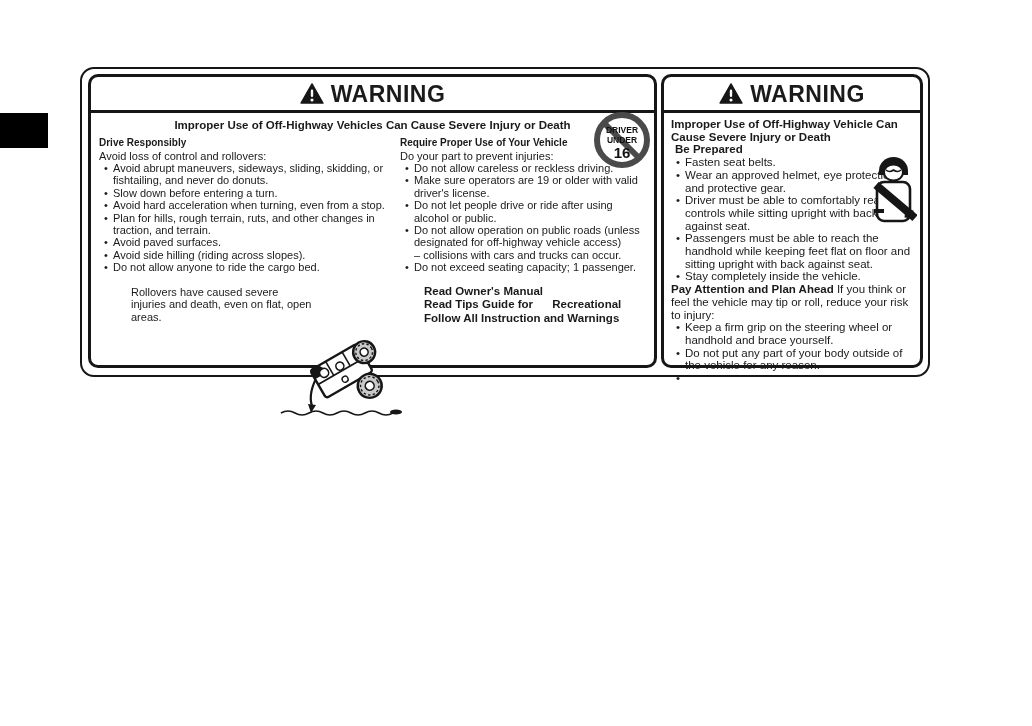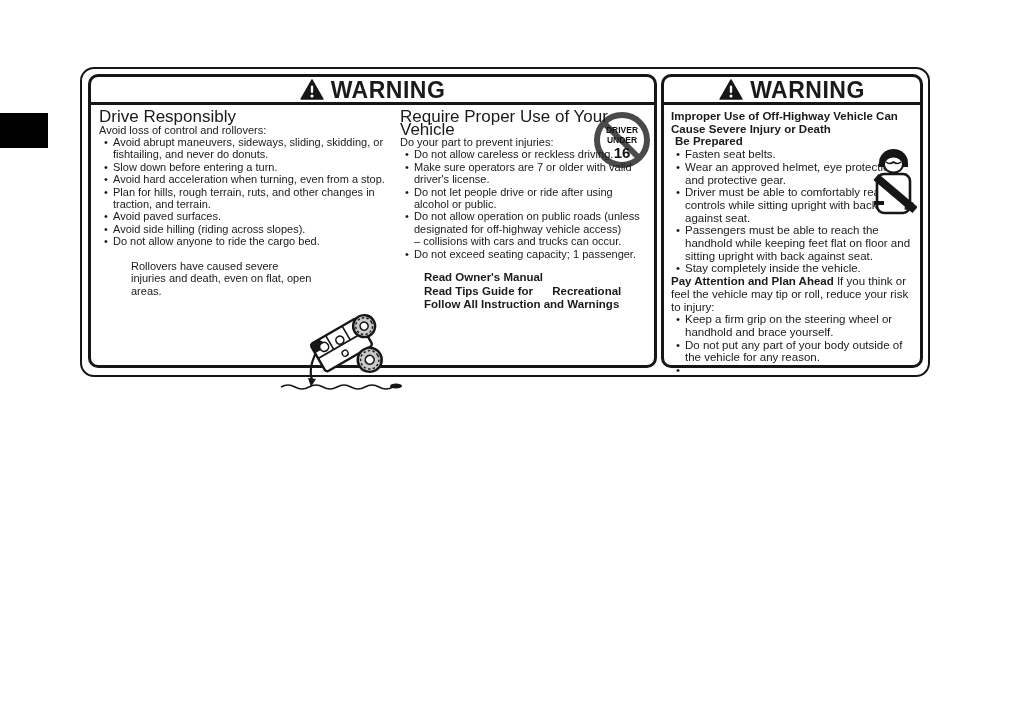--- a/index.html
+++ b/index.html
@@ -16,32 +16,32 @@
   }
 
   .panel {
     position:absolute; top:74px; border:3px solid #161616; border-radius:10px;
     background:#fff;
   }
   .panel-left  { left:88px;  width:569px; height:294px; }
   .panel-right { left:661px; width:262px; height:294px; }
 
   .warn-header {
-    height:28px; border-bottom:3px solid #161616;
+    height:36px; border-bottom:3px solid #161616;
     display:flex; align-items:center; justify-content:center; gap:7px;
   }
   .warn-word { font-size:23px; font-weight:bold; letter-spacing:0.5px; line-height:1; padding-top:1px; }
   .warn-tri { width:24px; height:21px; flex:none; }
 
   
   .subtitle { text-align:center; font-weight:bold; font-size:11.5px; margin-top:6px; }
   .cols { display:flex; padding:6px 6px 0 8px; position:relative; }
   .col1 { width:292px; flex:none; }
   .col2 { flex:1; padding-left:9px; padding-right:2px; }
-  .sec-head { font-size:17px; font-weight:normal; line-height:12.5px; }
+  .sec-head { font-size:10px; font-weight:bold; line-height:12.5px; }
   .sec-intro { font-size:11px; line-height:12.4px; }
   .blist { font-size:11px; line-height:12.4px; }
   .li { display:flex; }
   .dot { width:14px; flex:none; text-align:center; }
   .btext { flex:1; white-space:pre-line; }
 
   .note {
     margin:12px 0 0 32px; width:182px; font-size:11px; line-height:12.6px;
   }
   .vehicle-art { position:absolute; left:188px; top:206px; width:126px; height:88px; }
@@ -72,20 +72,21 @@
   <div class="panel panel-left">
     <div class="warn-header">
       <svg class="warn-tri" viewBox="0 0 26 23">
         <path d="M13 1 L25 22 L1 22 Z" fill="#161616" stroke="#161616" stroke-width="1.5" stroke-linejoin="round"></path>
         <rect x="11.7" y="7.2" width="2.6" height="8.2" rx="1.3" fill="#fff"></rect>
         <circle cx="13" cy="18.6" r="1.7" fill="#fff"></circle>
       </svg>
       <span class="warn-word">WARNING</span>
     </div>
 
+    <div class="subtitle">Improper Use of Off-Highway Vehicles Can Cause Severe Injury or Death</div>
 
     <svg class="driver16" viewBox="0 0 58 58">
       <line x1="11" y1="12" x2="47" y2="48" stroke="#4a4a4a" stroke-width="6"></line>
       <circle cx="29" cy="29" r="25" fill="none" stroke="#4a4a4a" stroke-width="6"></circle>
       <text x="29" y="22" text-anchor="middle" font-size="8.5" font-weight="bold" fill="#111" font-family="Liberation Sans, sans-serif">DRIVER</text>
       <text x="29" y="32" text-anchor="middle" font-size="8.5" font-weight="bold" fill="#111" font-family="Liberation Sans, sans-serif">UNDER</text>
       <text x="29" y="47" text-anchor="middle" font-size="15" font-weight="bold" fill="#111" font-family="Liberation Sans, sans-serif">16</text>
     </svg>
 
     <div class="cols">
@@ -128,21 +129,21 @@
       <div class="col2">
         <div class="sec-head">Require Proper Use of Your Vehicle</div>
         <div class="sec-intro">Do your part to prevent injuries:</div>
         <div class="blist">
             <div class="li">
               <span class="dot">•</span>
               <span class="btext">Do not allow careless or reckless driving.</span>
             </div>
             <div class="li">
               <span class="dot">•</span>
-              <span class="btext">Make sure operators are 7 or older with valid driver's license.</span>
+              <span class="btext">Make sure operators are 19 or older with valid driver's license.</span>
             </div>
             <div class="li">
               <span class="dot">•</span>
               <span class="btext">Do not let people drive or ride after using alcohol or public.</span>
             </div>
             <div class="li">
               <span class="dot">•</span>
               <span class="btext">Do not allow operation on public roads (unless designated for off-highway vehicle access)
 – collisions with cars and trucks can occur.</span>
             </div>

